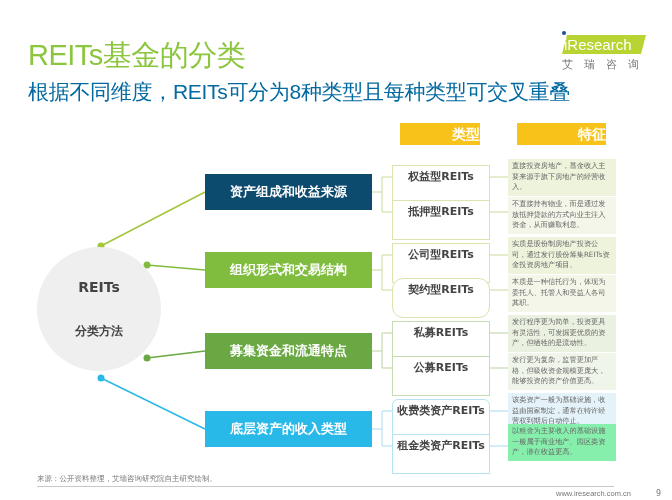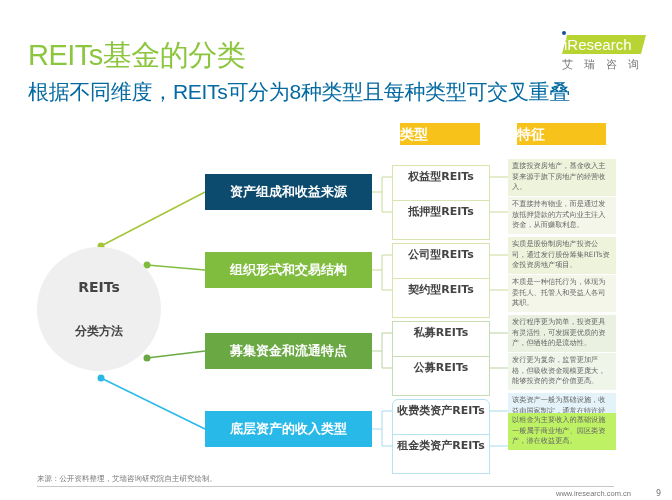--- a/index.html
+++ b/index.html
@@ -24,21 +24,21 @@
     position: absolute; left: 8px; top: 1px; font-size: 15px; color: #ffffff;
     font-family: "Liberation Sans", sans-serif; line-height: 19px;
   }
   .logo-dot { position: absolute; left: 6px; top: -3px; width: 4px; height: 4px; border-radius: 50%; background: #1e4e9c; }
   .logo-cn {
     position: absolute; left: 6px; top: 23px; font-size: 11px; color: #777;
     letter-spacing: 11px; white-space: nowrap;
   }
   .col-header {
     position: absolute; top: 123px; height: 22px; background: #f7c31a;
-    color: #fff; font-size: 14px; font-weight: bold; text-align: left; line-height: 22px;
+    color: #fff; font-size: 14px; font-weight: bold; text-align: right; line-height: 22px;
   }
   .circle {
     position: absolute; left: 37px; top: 247px; width: 124px; height: 124px;
     border-radius: 50%; background: #efefef;
     display: flex; flex-direction: column; align-items: center; justify-content: center;
     color: #444; font-weight: bold; gap: 26px;
   }
   .circle .l1 { font-size: 14px; }
   .circle .l2 { font-size: 12px; margin-top: 2px; }
   .cat {
@@ -129,32 +129,32 @@
 </div>
 
 <div class="cat" style="top:174px;background:#0c4a6e;">资产组成和收益来源</div>
 <div class="cat" style="top:252px;background:#80bd3f;">组织形式和交易结构</div>
 <div class="cat" style="top:333px;background:#6aa843;">募集资金和流通特点</div>
 <div class="cat" style="top:411px;background:#29b9e8;">底层资产的收入类型</div>
 
 <div class="type" style="top:165px;border-color:#d6e6ae;">权益型REITs</div>
 <div class="type" style="top:200px;border-color:#d6e6ae;">抵押型REITs</div>
 <div class="type" style="top:243px;border-color:#d6e6ae;">公司型REITs</div>
-<div class="type" style="top:278px;border-color:#d6e6ae;">契约型REITs</div>
+<div class="type" style="top:278px;border-color:#d6e6ae;border-radius:11px;">契约型REITs</div>
 <div class="type" style="top:321px;border-color:#c6dcb2;">私募REITs</div>
 <div class="type" style="top:356px;border-color:#c6dcb2;">公募REITs</div>
 <div class="type" style="top:399px;border-color:#b6e2f2;border-radius:6px;">收费类资产REITs</div>
 <div class="type" style="top:434px;border-color:#b6e2f2;">租金类资产REITs</div>
 
 <div class="feat" style="top:159px;background:#eef3dc;">直接投资房地产，基金收入主要来源于旗下房地产的经营收入。</div>
 <div class="feat" style="top:197px;background:#f3f6e8;">不直接持有物业，而是通过发放抵押贷款的方式向业主注入资金，从而赚取利息。</div>
 <div class="feat" style="top:237px;background:#eef3dc;">实质是股份制房地产投资公司，通过发行股份筹集REITs资金投资房地产项目。</div>
 <div class="feat" style="top:275px;background:#f3f6e8;">本质是一种信托行为，体现为委托人、托管人和受益人各司其职。</div>
 <div class="feat" style="top:315px;background:#eaf1e0;">发行程序更为简单，投资更具有灵活性，可发掘更优质的资产，但牺牲的是流动性。</div>
 <div class="feat" style="top:353px;background:#f0f5ea;">发行更为复杂，监管更加严格，但吸收资金规模更庞大，能够投资的资产价值更高。</div>
 <div class="feat" style="top:393px;background:#e4f3f9;">该类资产一般为基础设施，收益由国家制定，通常在特许经营权到期后自动停止。</div>
-<div class="feat" style="top:413px;background:#bef264;">以租金为主要收入的基础设施一般属于商业地产、园区类资产，潜在收益更高。</div>
+<div class="feat" style="top:424px;background:#86efac;">以租金为主要收入的基础设施一般属于商业地产、园区类资产，潜在收益更高。</div>
 
 <div class="source">来源：公开资料整理，艾瑞咨询研究院自主研究绘制。</div>
 <div class="footer-line"></div>
 <div class="copyright">©2022.4 iResearch Inc.</div>
 <div class="website">www.iresearch.com.cn</div>
 <div class="pageno">9</div>
 
 </body></html>

